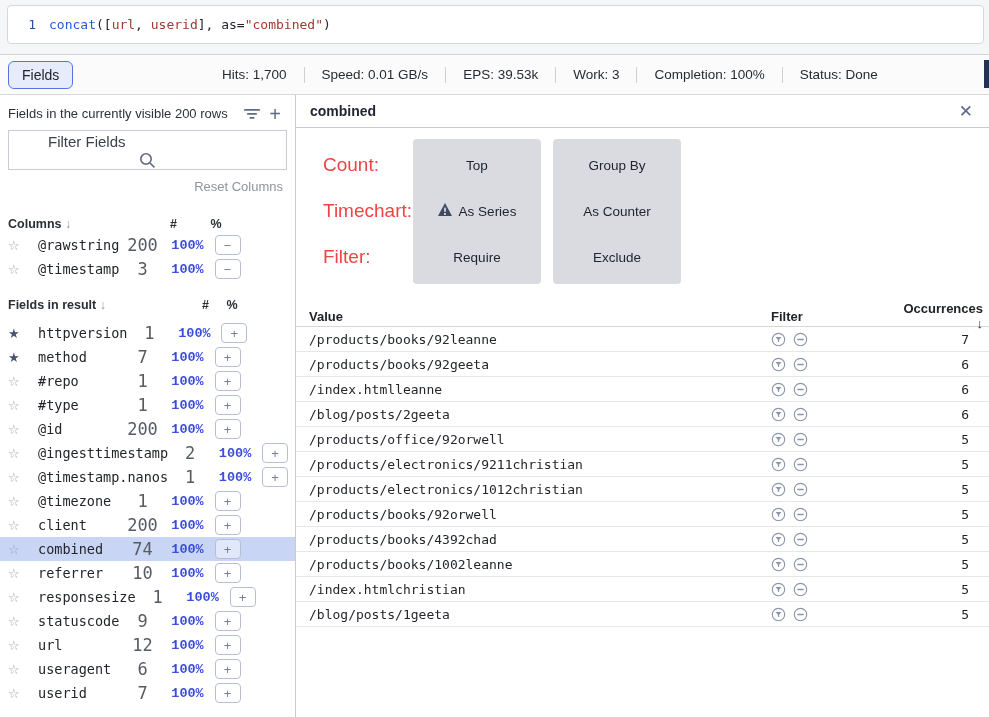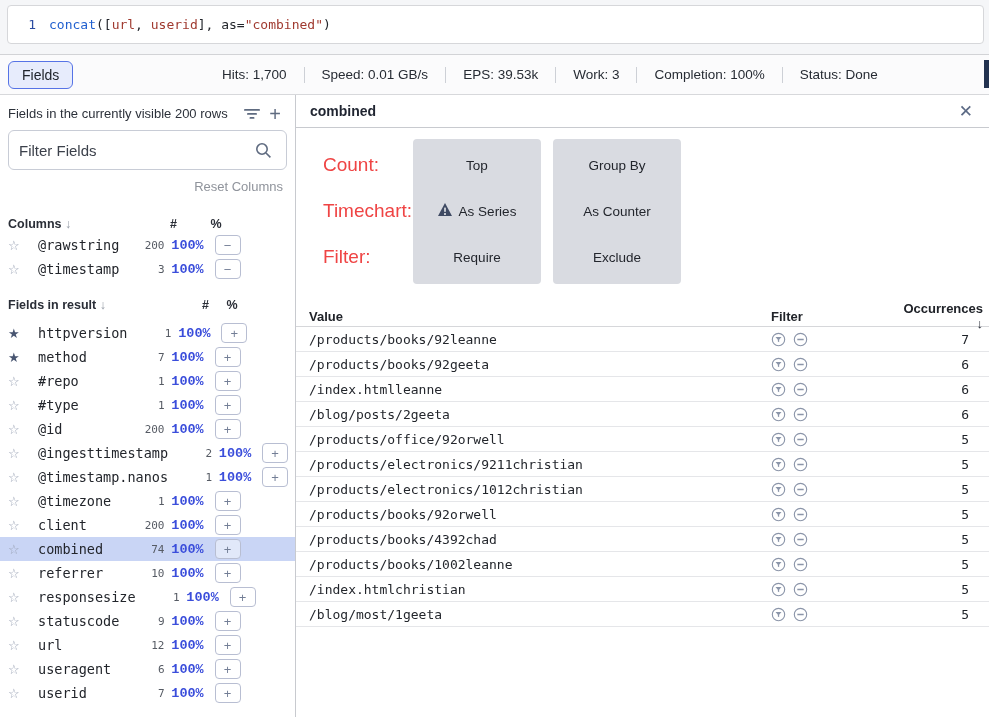--- a/index.html
+++ b/index.html
@@ -28,43 +28,43 @@
   
   .main { display:flex; height:622px; }
   .left-panel { width:296px; border-right:1px solid #c8cacf; background:#fff; }
   .right-panel { flex:1; background:#fff; }
 
   
   .lp-header { display:flex; align-items:center; padding:11px 10px 0 8px; font-size:13px; color:#2c313a; }
   .lp-header .txt { flex:1; }
   .icon-btn { background:none; border:none; color:#5f6b80; cursor:pointer; display:flex; align-items:center; padding:0 4px; }
   .plus-glyph { font-size:20px; font-weight:400; line-height:14px; color:#5f6b80; }
-  .filter-box { margin:9px 8px 0 8px; height:40px; border:1px solid #c8ccd6; border-radius:6px;
-                display:flex; align-items:center; padding:0 10px; background:#fff; }
+  .filter-box { margin:9px 8px 0 8px; height:40px; border:1px solid #c8ccd6; border-radius:0;
+                display:flex; align-items:center; padding:0 10px; background:#fff;flex-direction:column; }
   .filter-box input { flex:1; border:none; outline:none; font-size:15px; color:#3c414b; background:transparent;
                       font-family:"Liberation Sans", sans-serif; }
   .filter-box input::placeholder { color:#3c414b; opacity:1; }
   .reset { text-align:right; padding:9px 12px 0 0; font-size:13px; color:#8f939b; }
   .reset span { cursor:pointer; }
 
   .sec-head { display:grid; grid-template-columns:1fr 48px 38px 36px; align-items:center;
               padding:0 8px 0 8px; font-size:12.5px; font-weight:700; color:#2a2e37; }
   .sec-head .arrow { font-weight:400; color:#9aa0aa; }
   .sec-head .h-hash { text-align:right; padding-right:4px; }
   .sec-head .h-pct { text-align:center; }
   .cols-head { margin-top:21px; height:18px;gap:16px; }
   .fields-head { margin-top:15px; height:18px; }
 
   .lp-row { display:grid; grid-template-columns:24px 1fr 48px 38px 1fr; align-items:center;
             height:24px; padding-left:8px; cursor:pointer; }
   .lp-row.selected { background:#c9d5f5; }
   .star { font-size:13px; color:#9aa3b5; line-height:1; }
   .star.filled { color:#485571; }
   .fname { font-family:"DejaVu Sans Mono", monospace; font-size:13.5px; color:#22252b; padding-left:6px; }
-  .fcount { font-family:"DejaVu Sans Mono", monospace; font-size:11px; color:#565b64; text-align:right; padding-right:4px; }
+  .fcount { font-family:"DejaVu Sans Mono", monospace; font-size:17px; color:#565b64; text-align:center; padding-right:4px; }
   .fpct { font-family:Liberation Mono, monospace; font-size:13.5px; font-weight:700; color:#3b4edb; text-align:center; }
   .act { width:26px; height:20px; margin-left:8px; background:#fff; border:1px solid #b8bed2; border-radius:4px;
          color:#737e96; font-size:13px; line-height:1; cursor:pointer; display:flex; align-items:center; justify-content:center; }
   .lp-row.selected .act { background:rgba(255,255,255,0.45); }
   .rows-gap { height:7px; }
 
   
   .rp-header { height:33px; display:flex; align-items:center; padding:0 16px 0 14px;
                border-bottom:1px solid #c8cacf; }
   .rp-title { font-size:14px; font-weight:700; color:#1f2430; }
@@ -526,21 +526,21 @@
               <span class="circ-icon">
                 <svg width="15" height="15" viewBox="0 0 16 16">
                   <circle cx="8" cy="8" r="6.6" fill="none" stroke="#8b95a9" stroke-width="1.2"></circle>
                   <rect x="4.6" y="7.2" width="6.8" height="1.6" fill="#8b95a9"></rect>
                 </svg>
               </span>
             </span>
           <span class="vt-occ">5</span>
         </div>
         <div class="vt-row">
-          <span class="vt-val">/blog/most/1geeta</span>
+          <span class="vt-val">/blog/posts/1geeta</span>
           <span class="vt-filter">
               <span class="circ-icon">
                 <svg width="15" height="15" viewBox="0 0 16 16">
                   <circle cx="8" cy="8" r="6.6" fill="none" stroke="#8b95a9" stroke-width="1.2"></circle>
                   <path d="M4.8 5.2h6.4l-2.5 3v2.6l-1.4-.8V8.2Z" fill="#8b95a9"></path>
                 </svg>
               </span>
               <span class="circ-icon">
                 <svg width="15" height="15" viewBox="0 0 16 16">
                   <circle cx="8" cy="8" r="6.6" fill="none" stroke="#8b95a9" stroke-width="1.2"></circle>

